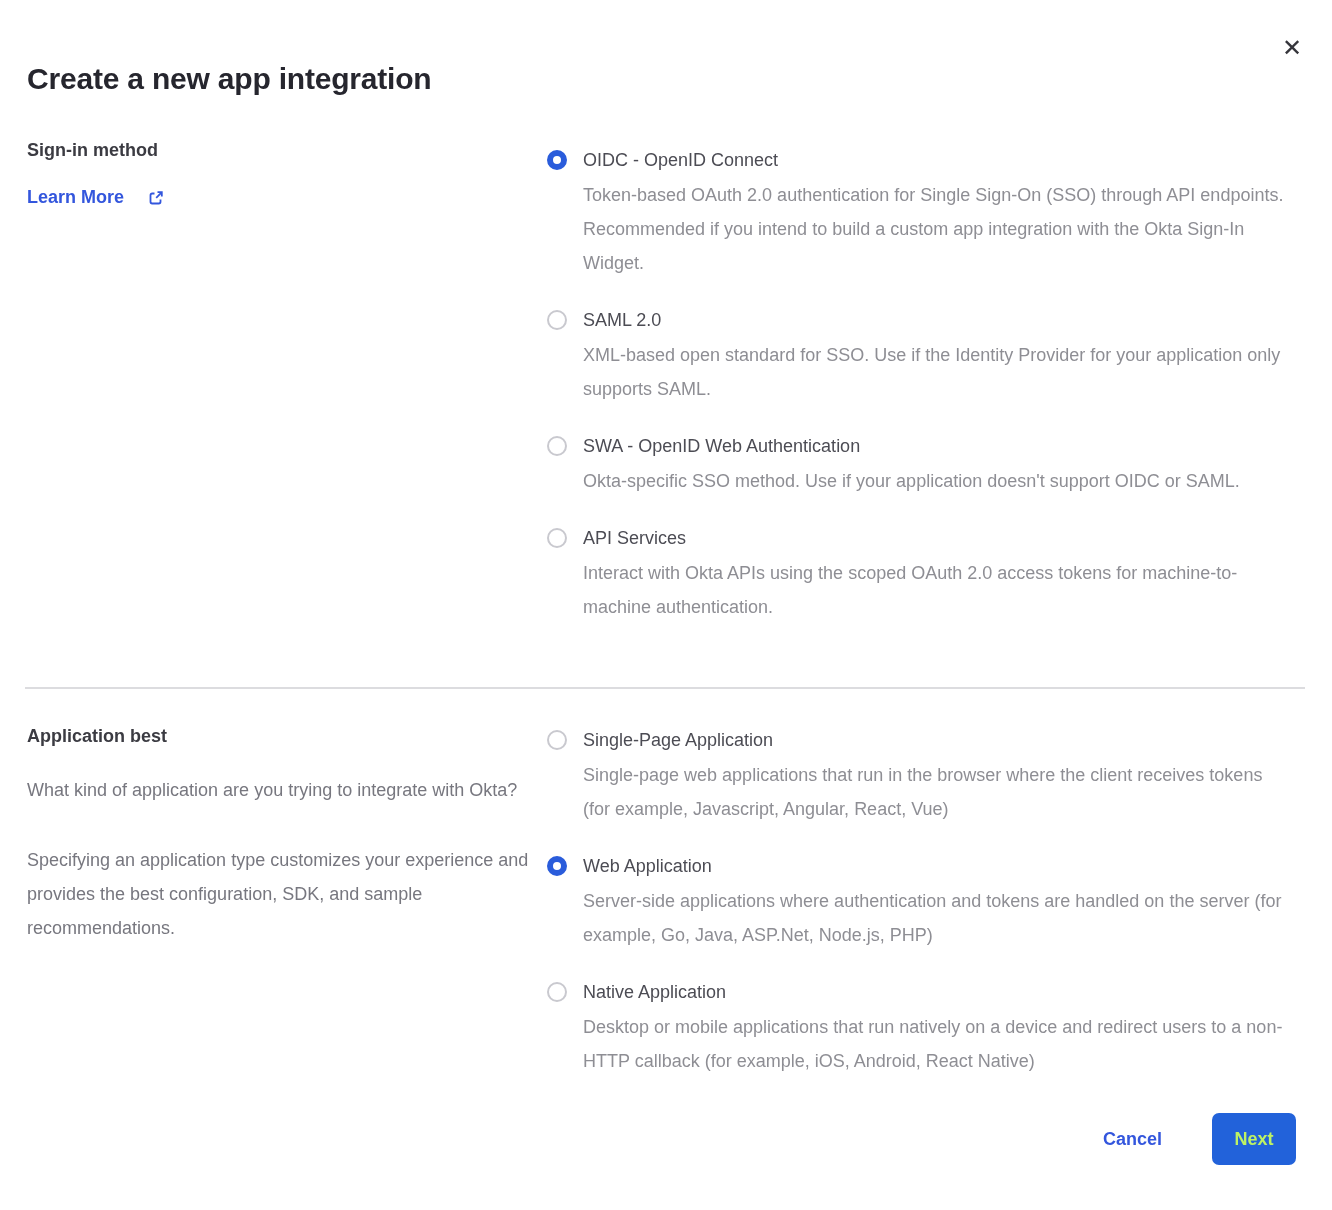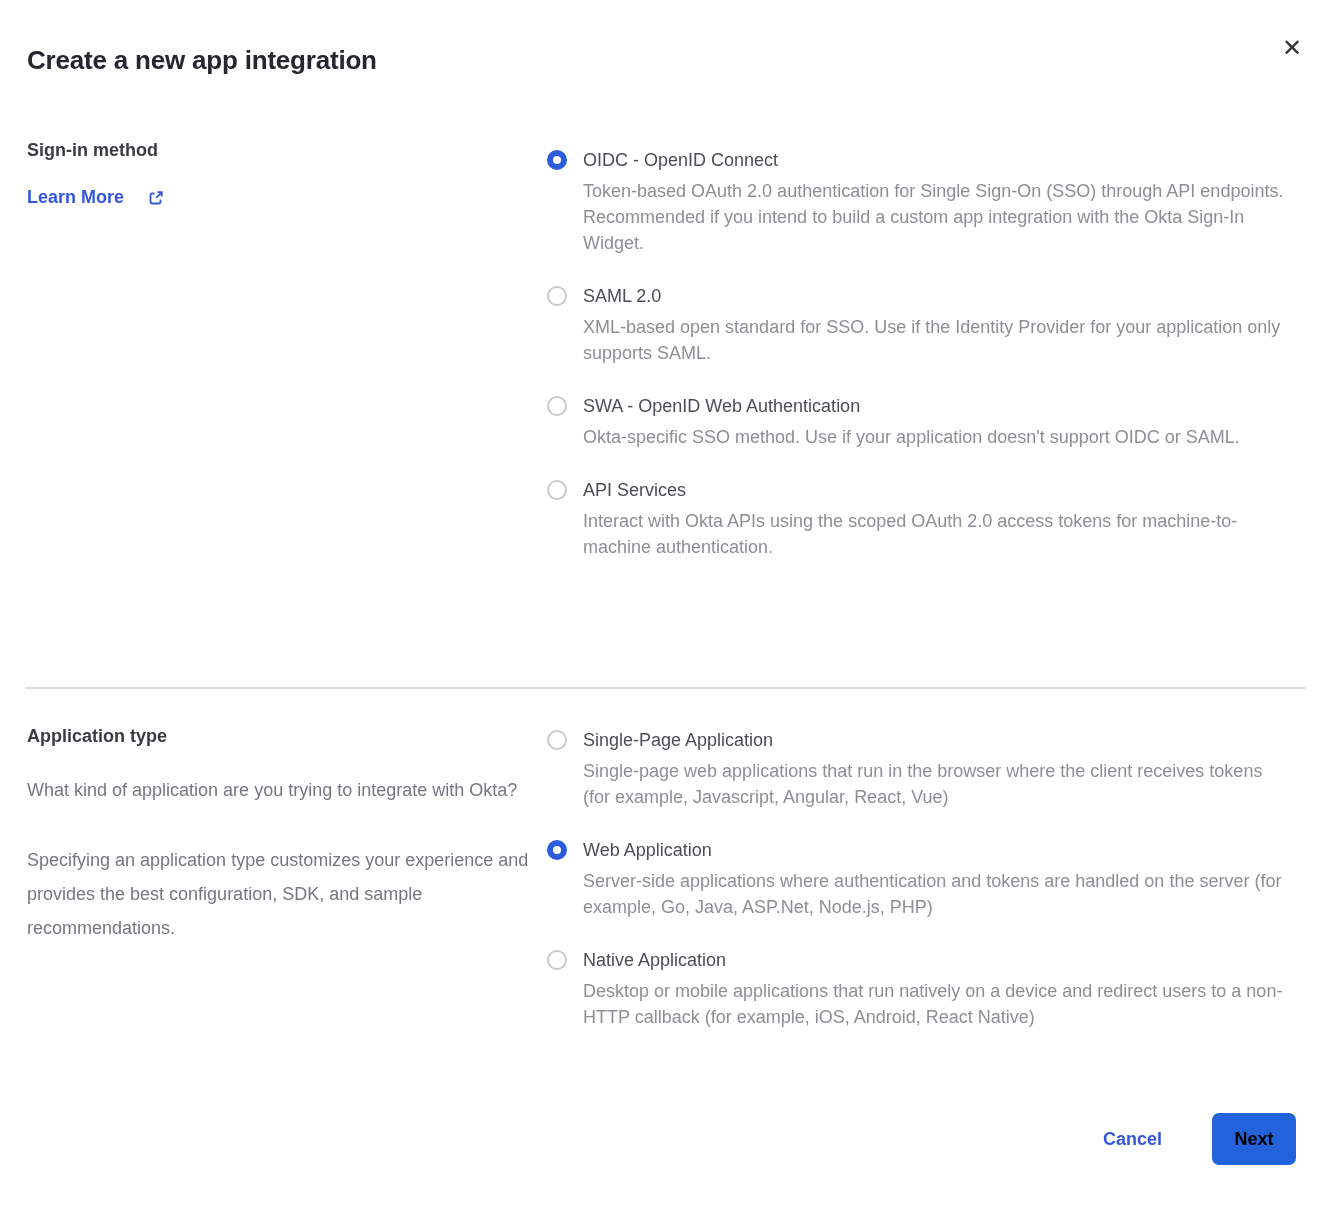--- a/index.html
+++ b/index.html
@@ -16,22 +16,22 @@
     font-size: 24px;
     line-height: 24px;
     color: #35353b;
     cursor: pointer;
     background: none; border: none;
     font-family: "Liberation Sans", sans-serif;
   }
 
   .modal-title {
     position: absolute;
-    left: 27px; top: 45px;
-    font-size: 26px;
+    left: 27px; top: 62px;
+    font-size: 30px;
     font-weight: bold;
     letter-spacing: -0.2px;
     color: #26262e;
   }
 
   .section-left {
     position: absolute;
     left: 27px;
     width: 505px;
   }
@@ -89,21 +89,21 @@
     border: 6px solid #2a5cdb;
   }
   .option-label {
     font-size: 18px;
     line-height: 28px;
     color: #4c4c54;
     margin-bottom: 4px;
   }
   .option-desc {
     font-size: 18px;
-    line-height: 26px;
+    line-height: 34px;
     color: #8e8e94;
   }
 
   .divider {
     position: absolute;
     left: 25px; top: 687px;
     width: 1280px; height: 2px;
     background: #dcdcdf;
   }
 
@@ -118,21 +118,21 @@
     font-size: 18px;
     font-weight: bold;
     color: #3356dd;
     background: none; border: none;
     cursor: pointer;
     font-family: "Liberation Sans", sans-serif;
   }
   .next-btn {
     width: 84px; height: 52px;
     background: #2262da;
-    color: #000000;
+    color: #bef264;
     font-size: 18px;
     font-weight: bold;
     border: none;
     border-radius: 7px;
     cursor: pointer;
     font-family: "Liberation Sans", sans-serif;
   }
 </style>
 </head>
 <body>
@@ -182,21 +182,21 @@
     <div class="option-text">
       <div class="option-label">API Services</div>
       <div class="option-desc">Interact with Okta APIs using the scoped OAuth 2.0 access tokens for machine-to-machine authentication.</div>
     </div>
   </div>
   </div>
 
 <div class="divider"></div>
 
 <div class="section-left" id="apptype-left">
-  <div class="section-label">Application type</div>
+  <div class="section-label">Application best</div>
   <p class="col-paragraph">What kind of application are you trying to integrate with Okta?</p>
   <p class="col-paragraph">Specifying an application type customizes your experience and provides the best configuration, SDK, and sample recommendations.</p>
 </div>
 
 <div class="section-right" id="apptype-right">
     <div class="option">
     <span class="radio"></span>
     <div class="option-text">
       <div class="option-label">Single-Page Application</div>
       <div class="option-desc">Single-page web applications that run in the browser where the client receives tokens (for example, Javascript, Angular, React, Vue)</div>

